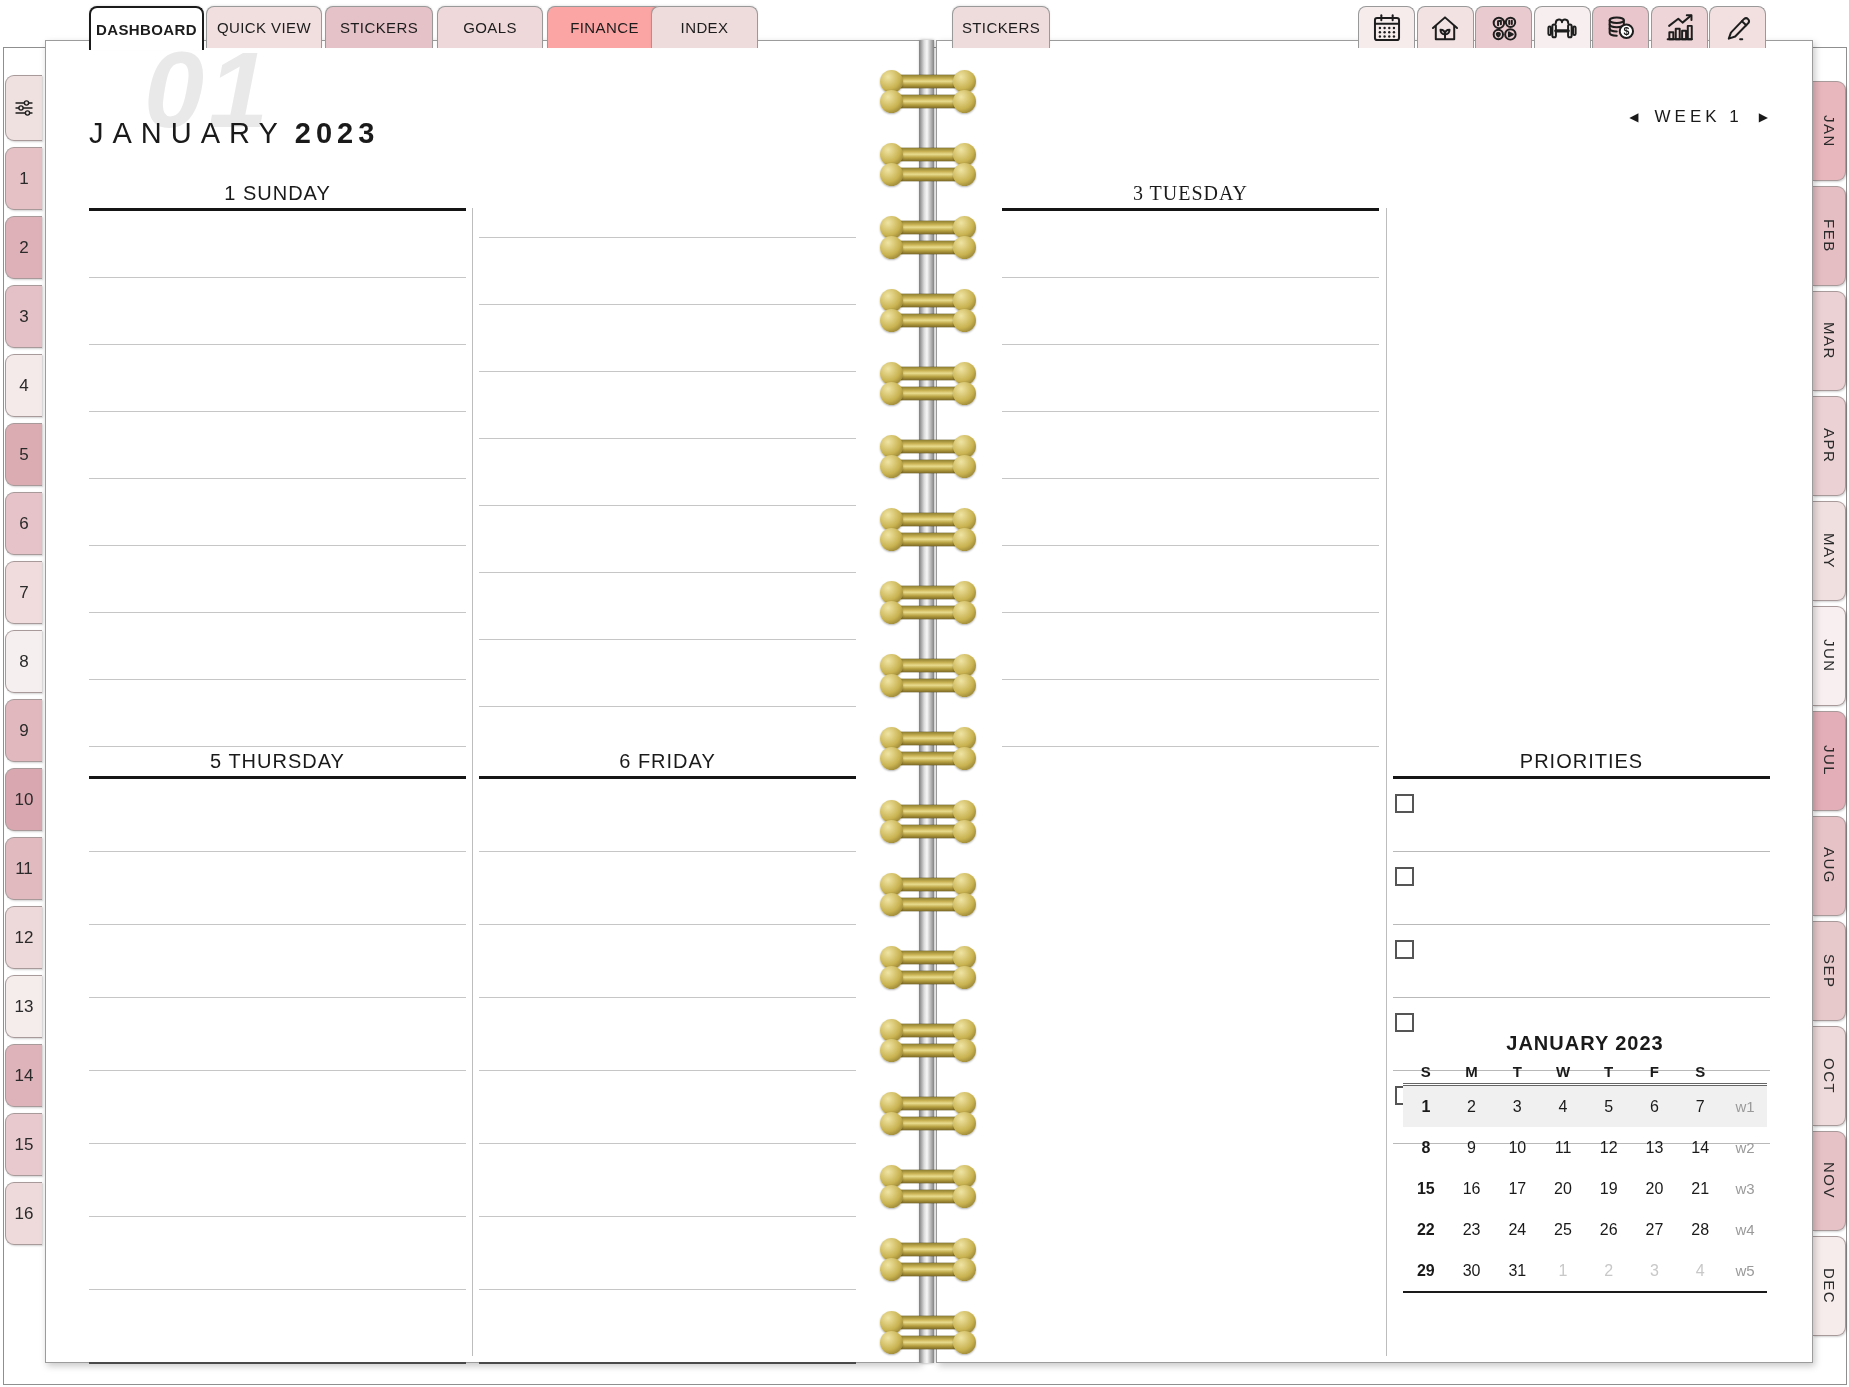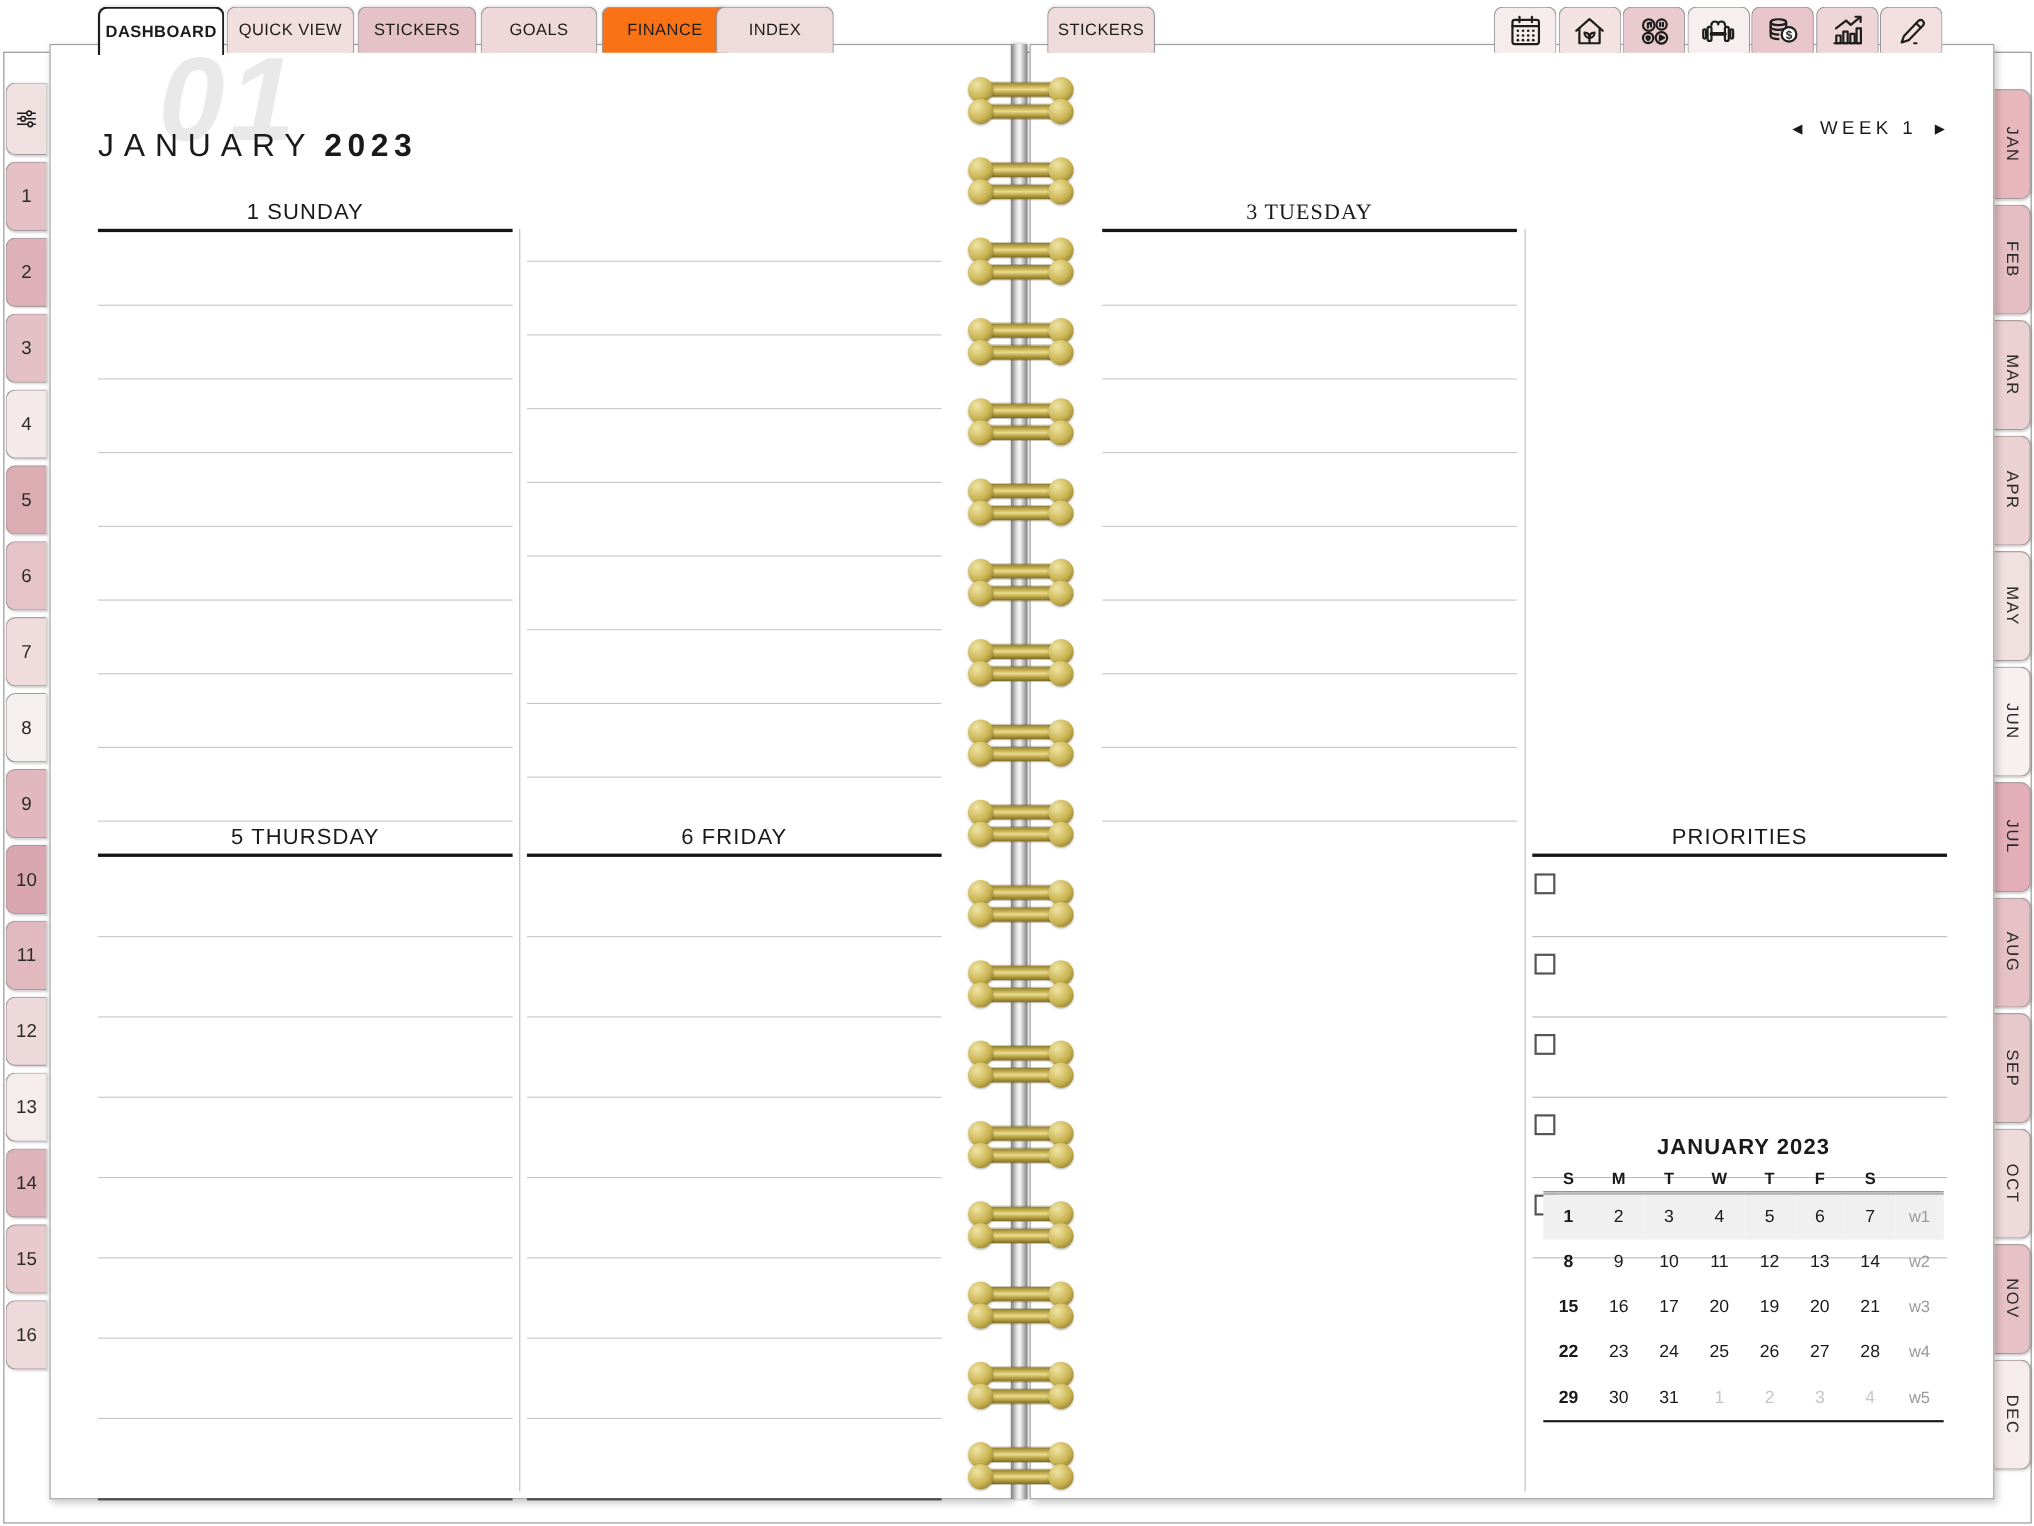--- a/index.html
+++ b/index.html
@@ -99,21 +99,21 @@
 <body>
 
 <div class="app">
   <div class="frame"></div>
 
   <nav>
     <div class="ttab active" style="left: 89px; width: 115px; background: rgb(255, 255, 255);">DASHBOARD</div>
     <div class="ttab" style="left: 206px; width: 116px; background: rgb(241, 222, 222);">QUICK VIEW</div>
     <div class="ttab" style="left: 325px; width: 108px; background: rgb(229, 194, 199);">STICKERS</div>
     <div class="ttab" style="left: 437px; width: 106px; background: rgb(238, 216, 217);">GOALS</div>
-    <div class="ttab" style="left: 547px; width: 115px; background: #f97316;">FINANCE</div>
+    <div class="ttab" style="left: 547px; width: 115px; background: #fca5a5;">FINANCE</div>
     <div class="ttab" style="left: 651px; width: 107px; background: rgb(238, 219, 219); text-align: center;">INDEX</div>
     <div class="ttab" style="left: 952px; width: 98px; background: rgb(238, 219, 219);">STICKERS</div>
   </nav>
 
   <nav>
     <div class="itab" style="left: 1358px; background: rgb(246, 236, 236);">
       <svg viewBox="0 0 24 24">
         <rect x="3.5" y="5" width="17" height="15.5" rx="1.5"></rect>
         <line x1="3.5" y1="9" x2="20.5" y2="9"></line>
         <line x1="8" y1="3" x2="8" y2="6.5"></line>

